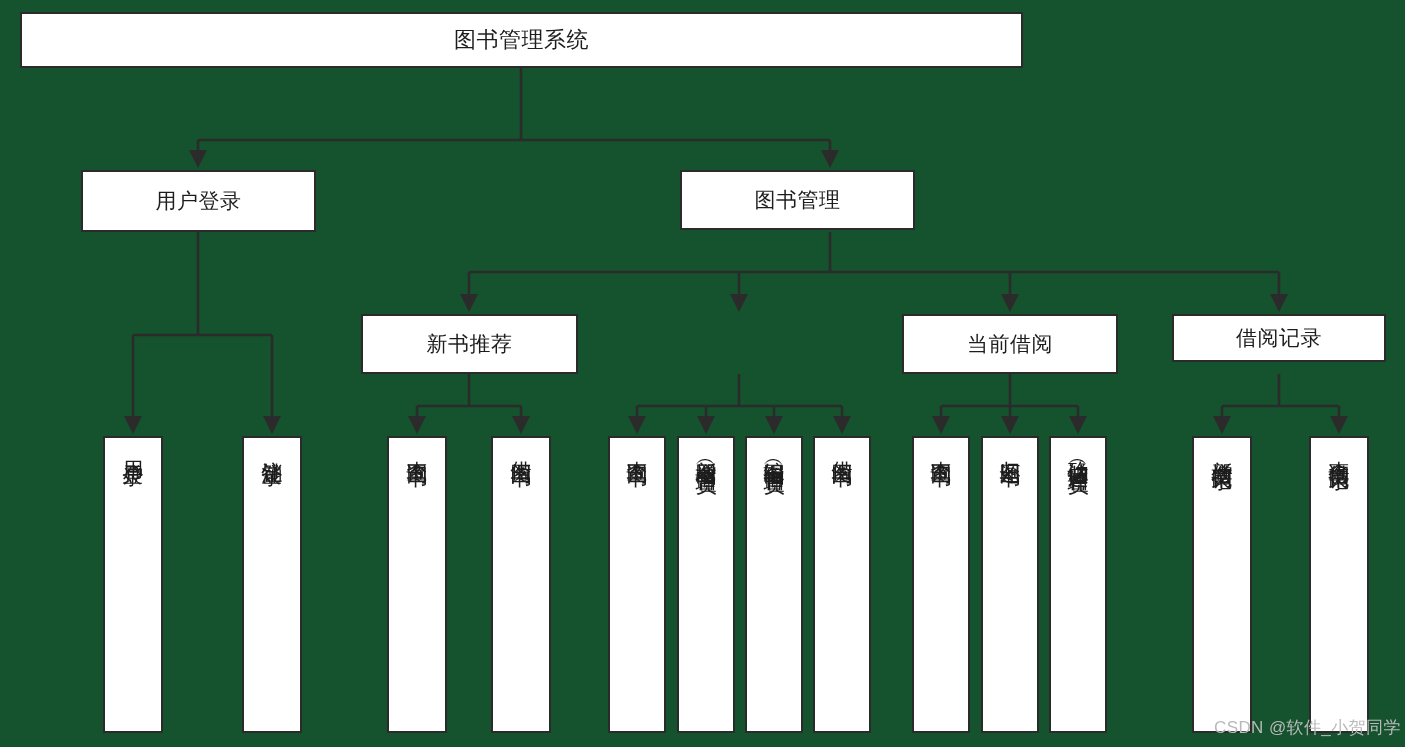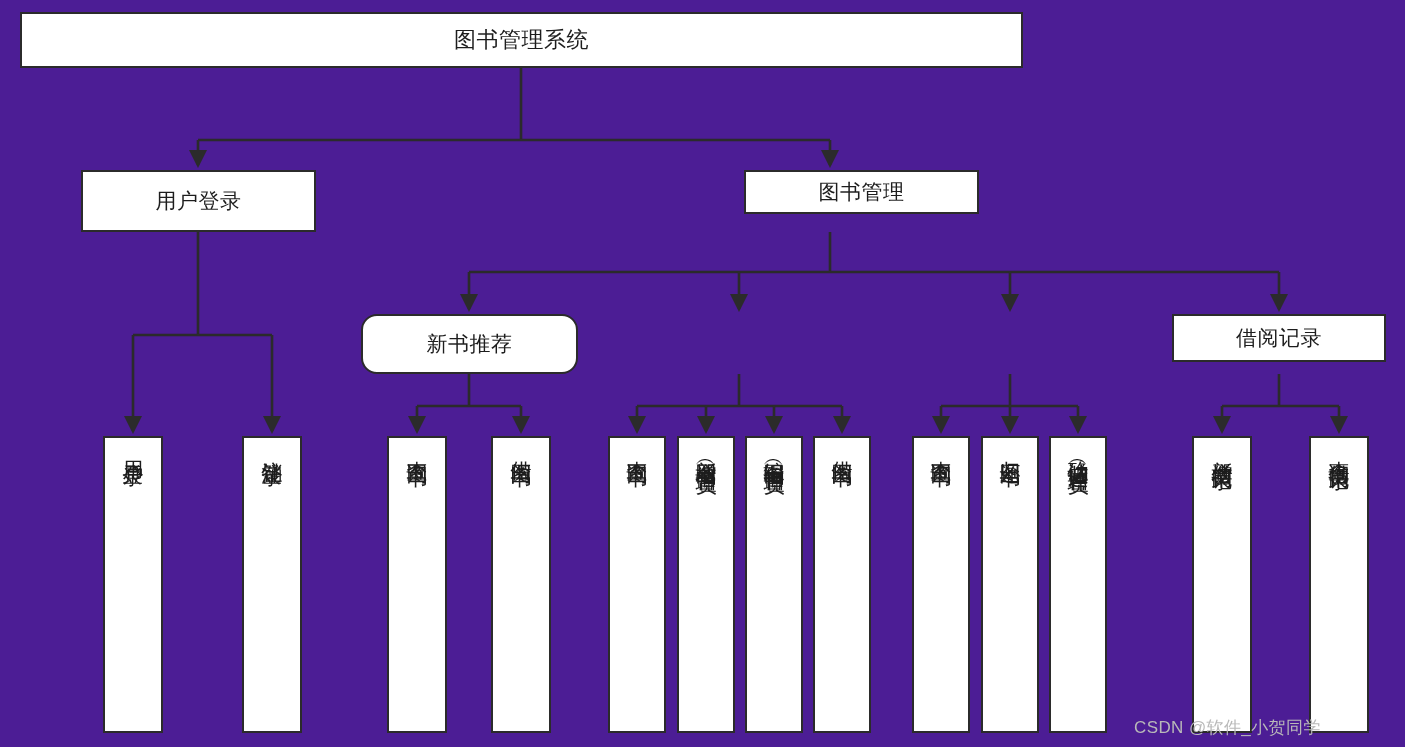--- a/index.html
+++ b/index.html
@@ -8,21 +8,21 @@
     padding: 0;
     background: #ffffff;
   }
   body {
     font-family: "Liberation Sans", "DejaVu Sans", sans-serif;
   }
   #diagram-root {
     position: relative;
     width: 1405px;
     height: 747px;
-    background: #4c1d95;
+    background: #14532d;
     overflow: hidden;
   }
   #edge-layer {
     position: absolute;
     left: 0;
     top: 0;
     width: 1405px;
     height: 747px;
     pointer-events: none;
   }
@@ -129,29 +129,32 @@
   </svg>
 
   <div class="node horz root" style="left:20px; top:12px; width:1003px; height:56px;">
     <span class="node-label">图书管理系统</span>
   </div>
 
   <div class="node horz" style="left:81px; top:170px; width:235px; height:62px;">
     <span class="node-label">用户登录</span>
   </div>
 
-  <div class="node horz" style="left:744px; top:170px; width:235px; height:44px;">
+  <div class="node horz" style="left:680px; top:170px; width:235px; height:60px;">
     <span class="node-label">图书管理</span>
   </div>
 
-  <div class="node horz" style="left:361px; top:314px; width:217px; height:60px;border-radius:16px;">
+  <div class="node horz" style="left:361px; top:314px; width:217px; height:60px;">
     <span class="node-label">新书推荐</span>
   </div>
 
 
+  <div class="node horz" style="left:902px; top:314px; width:216px; height:60px;">
+    <span class="node-label">当前借阅</span>
+  </div>
 
   <div class="node horz" style="left:1172px; top:314px; width:214px; height:48px;">
     <span class="node-label">借阅记录</span>
   </div>
 
   <div class="node vert" style="left:103px; top:436px; width:60px; height:297px;">
     <span class="node-label">用户登录</span>
   </div>
 
   <div class="node vert" style="left:242px; top:436px; width:60px; height:297px;">
@@ -195,15 +198,15 @@
   </div>
 
   <div class="node vert" style="left:1192px; top:436px; width:60px; height:297px;">
     <span class="node-label">新增借阅记录</span>
   </div>
 
   <div class="node vert" style="left:1309px; top:436px; width:60px; height:297px;">
     <span class="node-label">查询借阅记录</span>
   </div>
 
-  <div class="watermark" style="left:1134px; top:716px;">CSDN @软件_小贺同学</div>
+  <div class="watermark" style="left:1214px; top:716px;">CSDN @软件_小贺同学</div>
 
 </div>
 
 </body></html>

